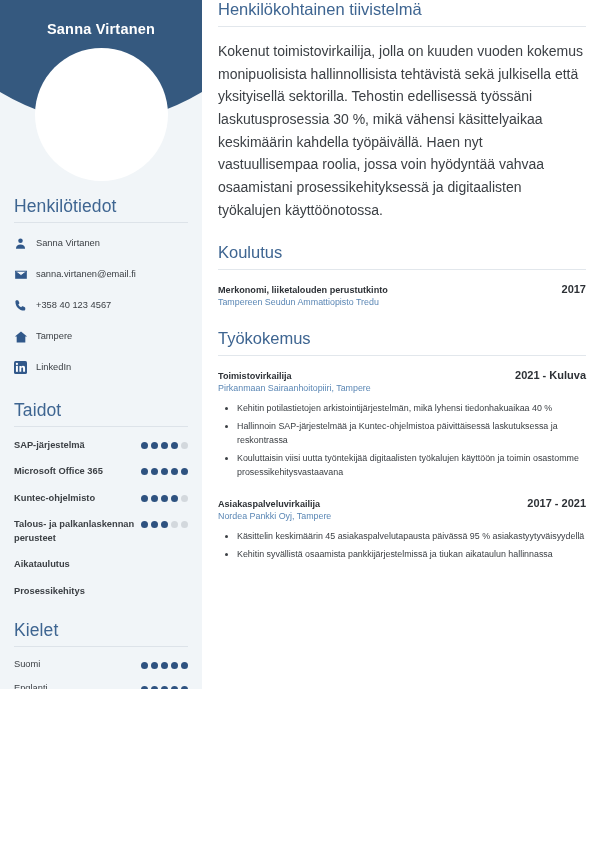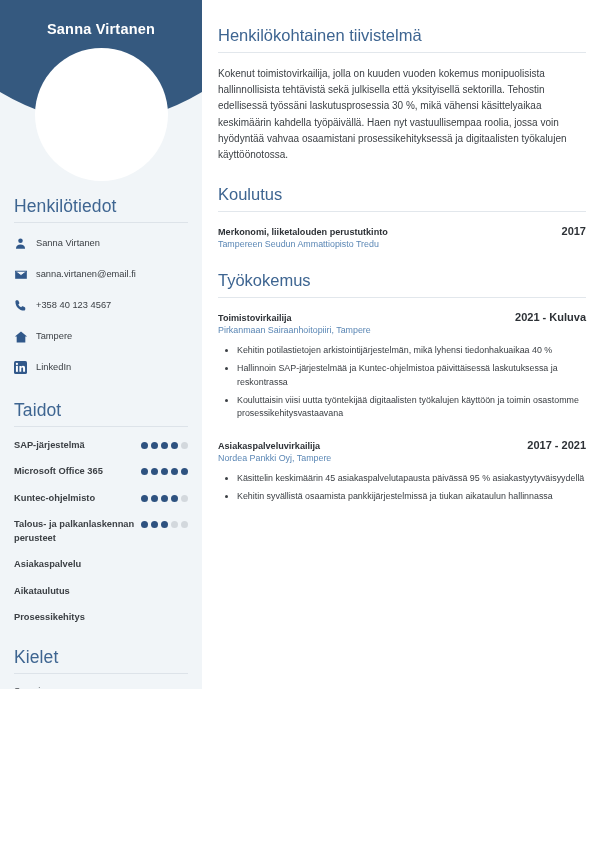--- a/index.html
+++ b/index.html
@@ -171,39 +171,38 @@
     font-size: 9.3px;
     color: #3c4045;
   }
 
   
   .main {
     position: absolute;
     left: 218px;
     top: 0;
     width: 368px;
-    padding-top: 26px;
     box-sizing: border-box;
   }
 
   .main-heading {
     color: #3e6591;
     font-size: 16.5px;
     font-weight: normal;
     margin: 0 0 7px 0;
   }
   .main-rule {
     height: 1px;
     background: #e2e7ec;
     margin: 0 0 13px 0;
   }
   .main-block { margin-bottom: 22px; }
 
   .summary-text {
-    font-size: 10px;
+    font-size: 14px;
     line-height: 1.62;
     color: #3c4045;
     text-align: left;
     margin: 0;
   }
 
   .entry { margin-bottom: 6px; }
   .entry + .entry { margin-top: 18px; }
 
   .entry-top {
@@ -356,24 +355,20 @@
             <span class="skill-name">Talous- ja palkanlaskennan perusteet</span>
             <span class="dots">
                 <span class="dot on"></span>
                 <span class="dot on"></span>
                 <span class="dot on"></span>
                 <span class="dot"></span>
                 <span class="dot"></span>
               </span>
           </div>
           <div class="skill-row">
-            <span class="skill-name">Asiakaspalvelu</span>
-            <span class="dots"></span>
-          </div>
-          <div class="skill-row">
             <span class="skill-name">Aikataulutus</span>
             <span class="dots"></span>
           </div>
           <div class="skill-row">
             <span class="skill-name">Prosessikehitys</span>
             <span class="dots"></span>
           </div>
         </div>
       </section>
 

